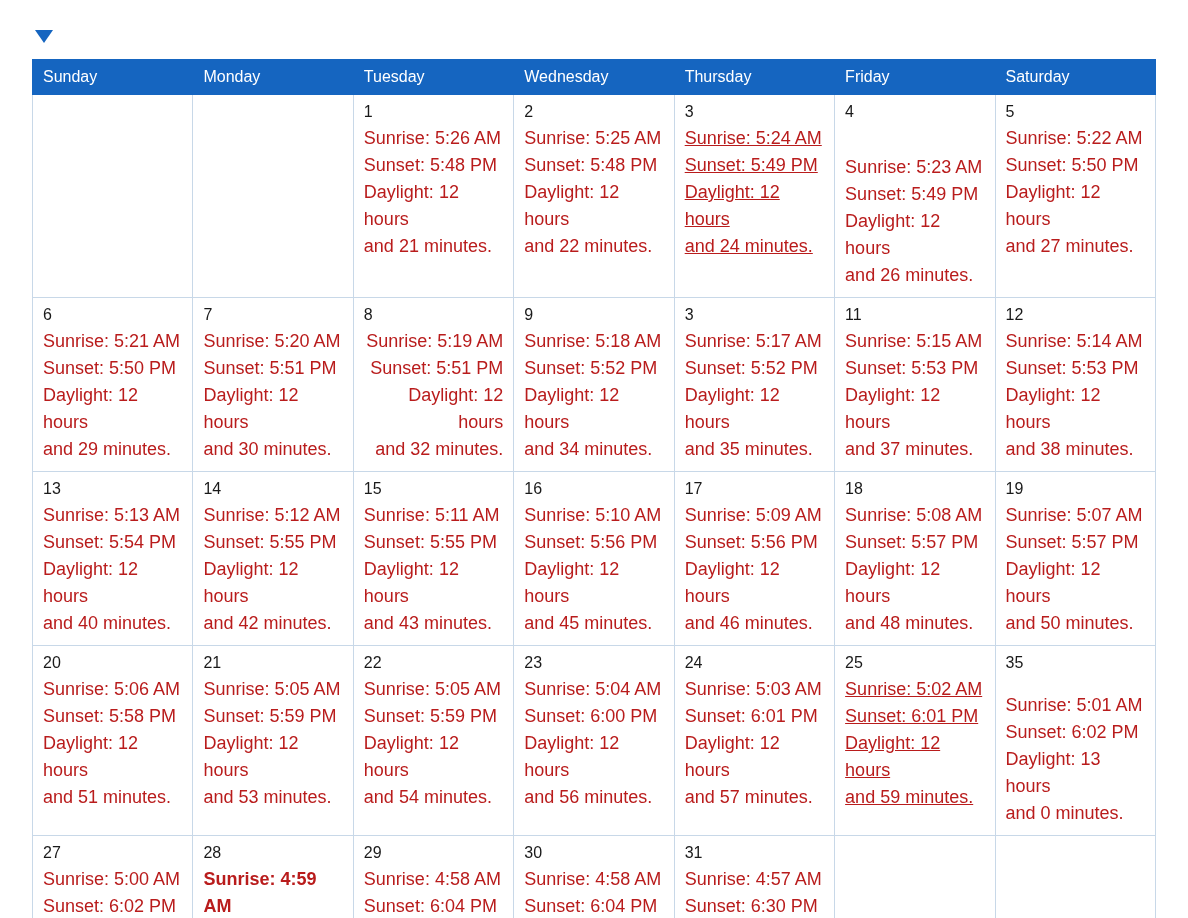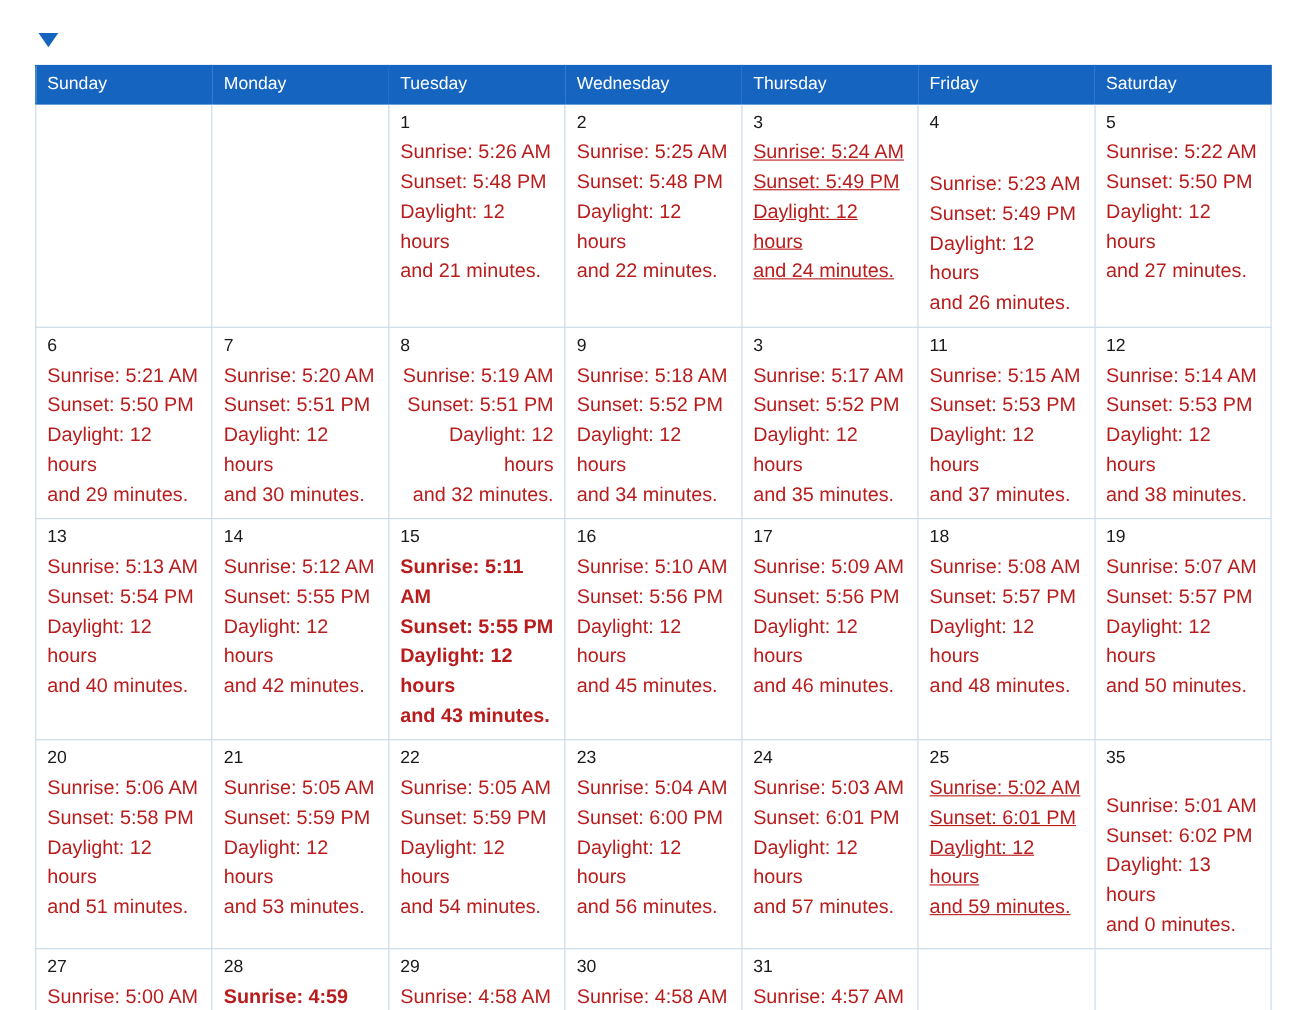--- a/index.html
+++ b/index.html
@@ -220,21 +220,21 @@
         </td>
         <td>
           <span class="day-num">14</span>
           <div class="day-info" style="white-space: pre-line;">Sunrise: 5:12 AM
 Sunset: 5:55 PM
 Daylight: 12 hours
 and 42 minutes.</div>
         </td>
         <td>
           <span class="day-num">15</span>
-          <div class="day-info" style="white-space: pre-line; font-weight: bold;">Sunrise: 5:11 AM
+          <div class="day-info" style="white-space: pre-line;">Sunrise: 5:11 AM
 Sunset: 5:55 PM
 Daylight: 12 hours
 and 43 minutes.</div>
         </td>
         <td>
           <span class="day-num">16</span>
           <div class="day-info" style="white-space: pre-line;">Sunrise: 5:10 AM
 Sunset: 5:56 PM
 Daylight: 12 hours
 and 45 minutes.</div>

